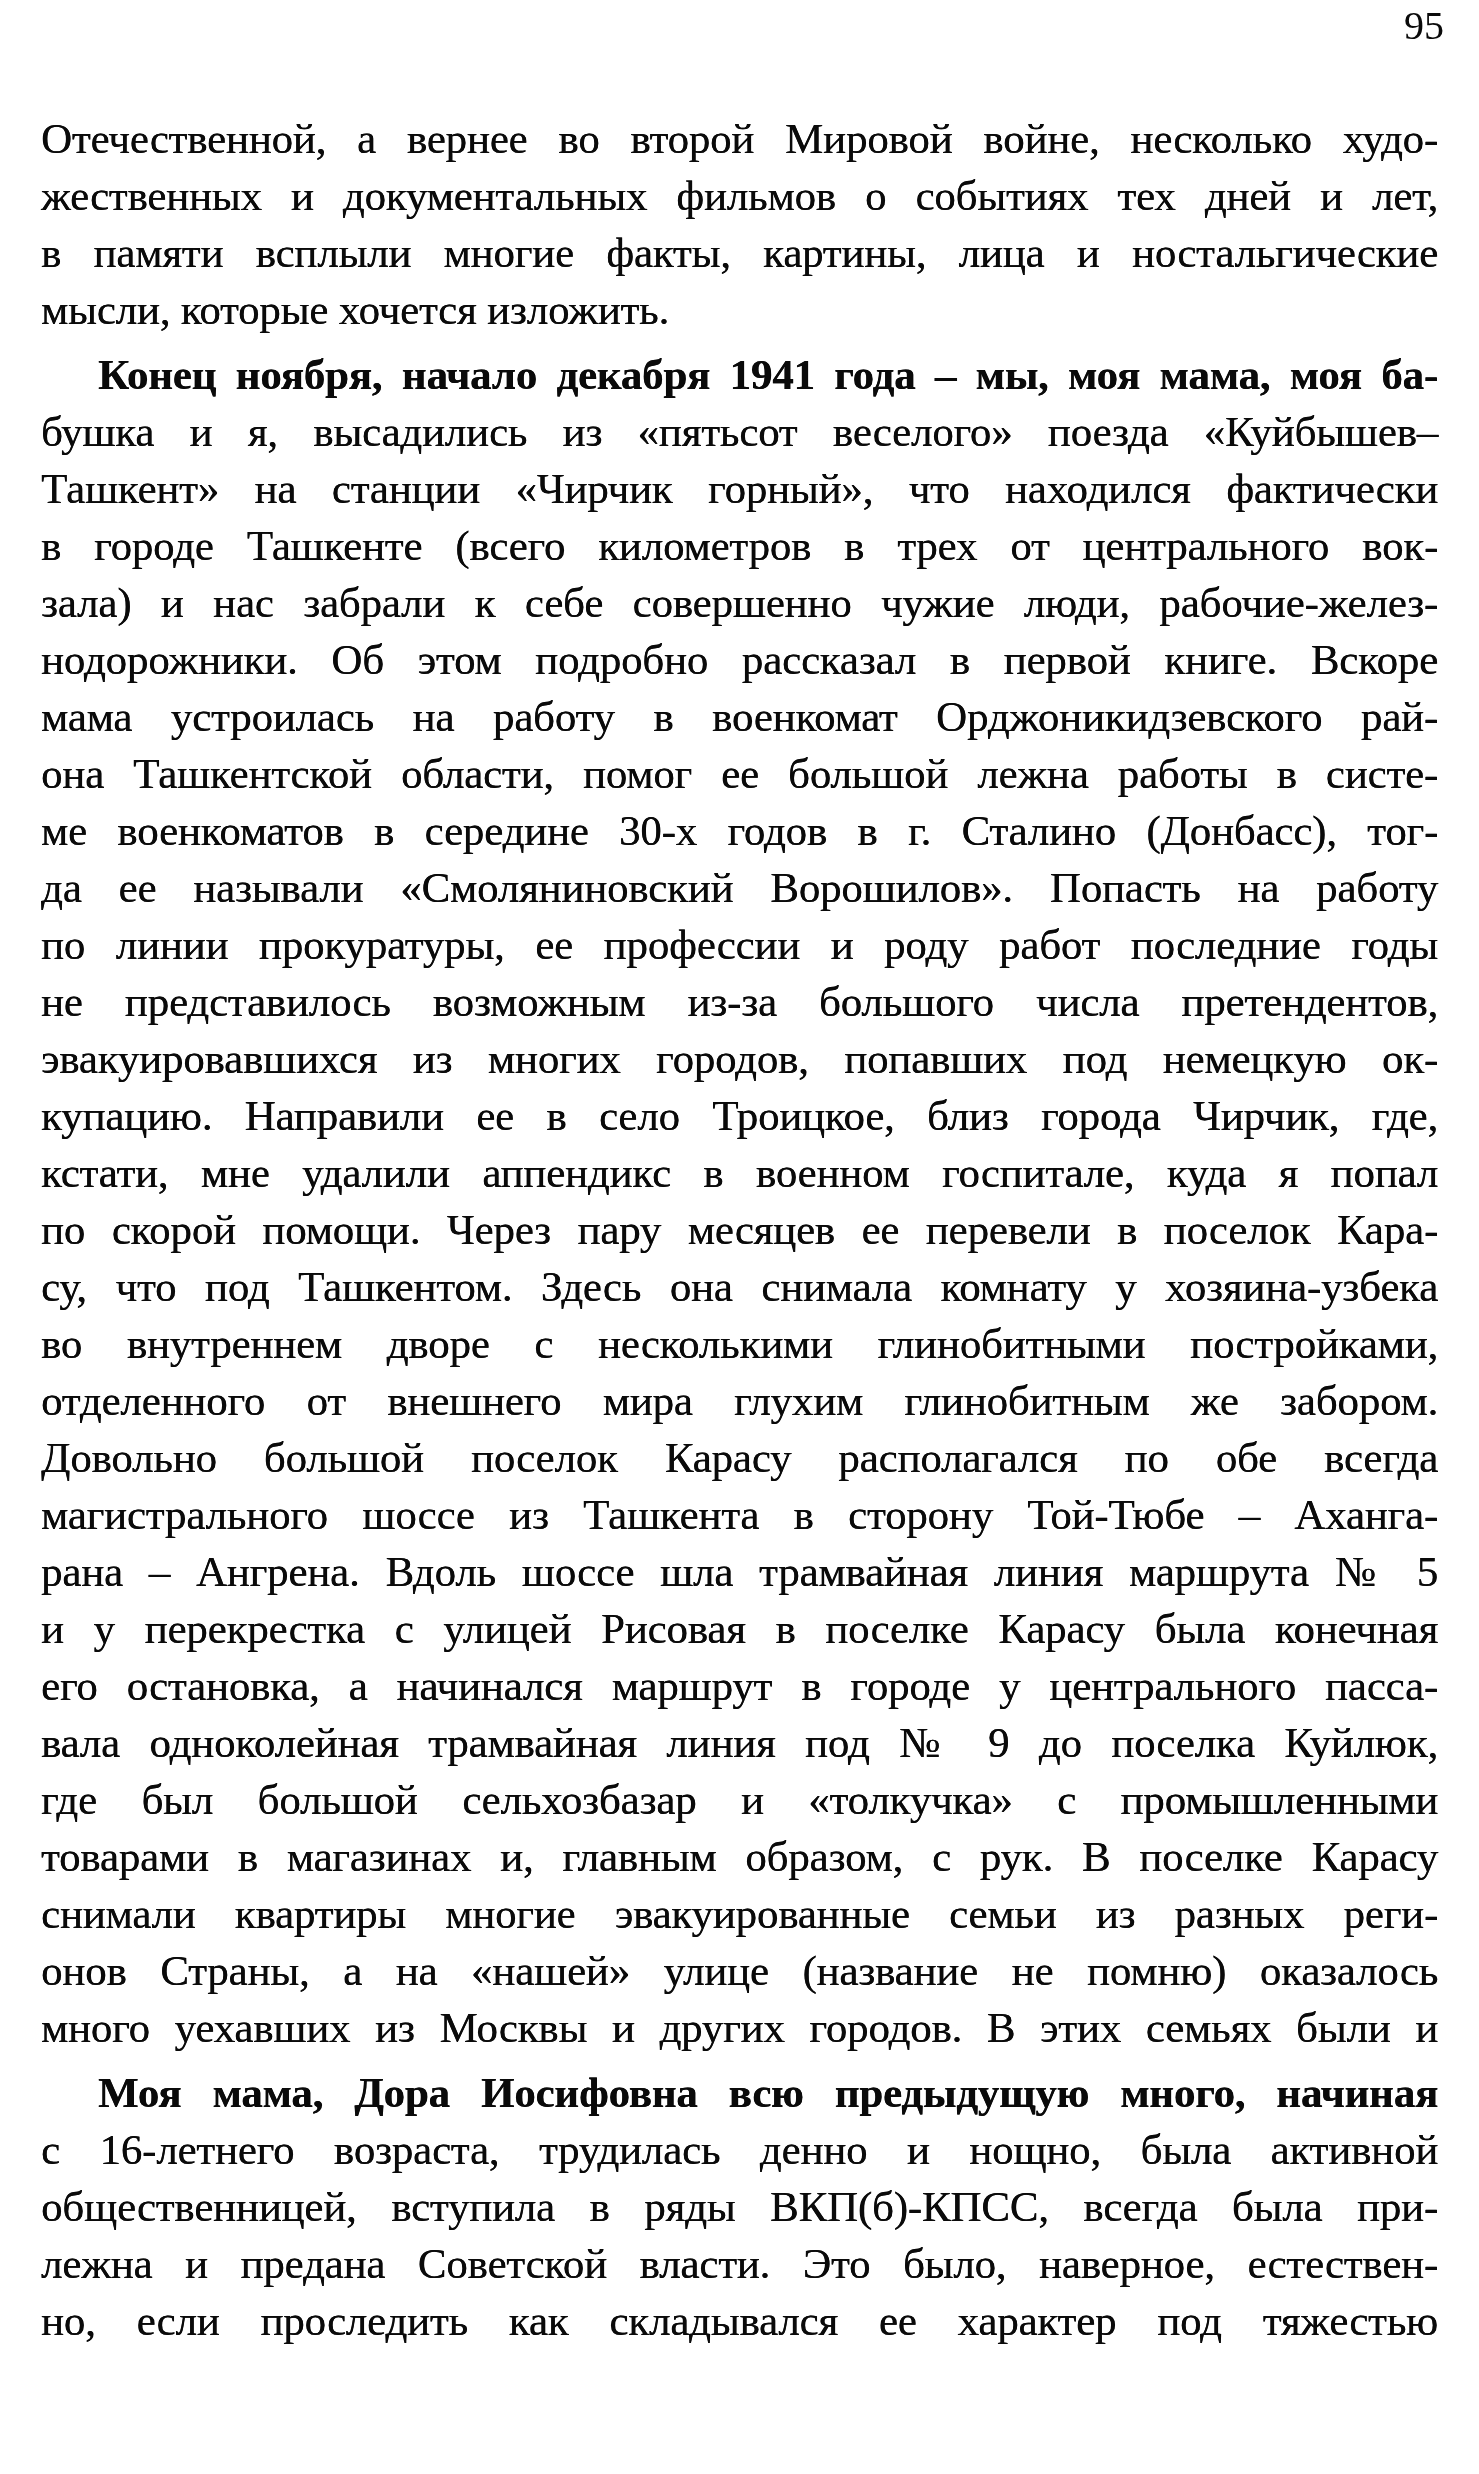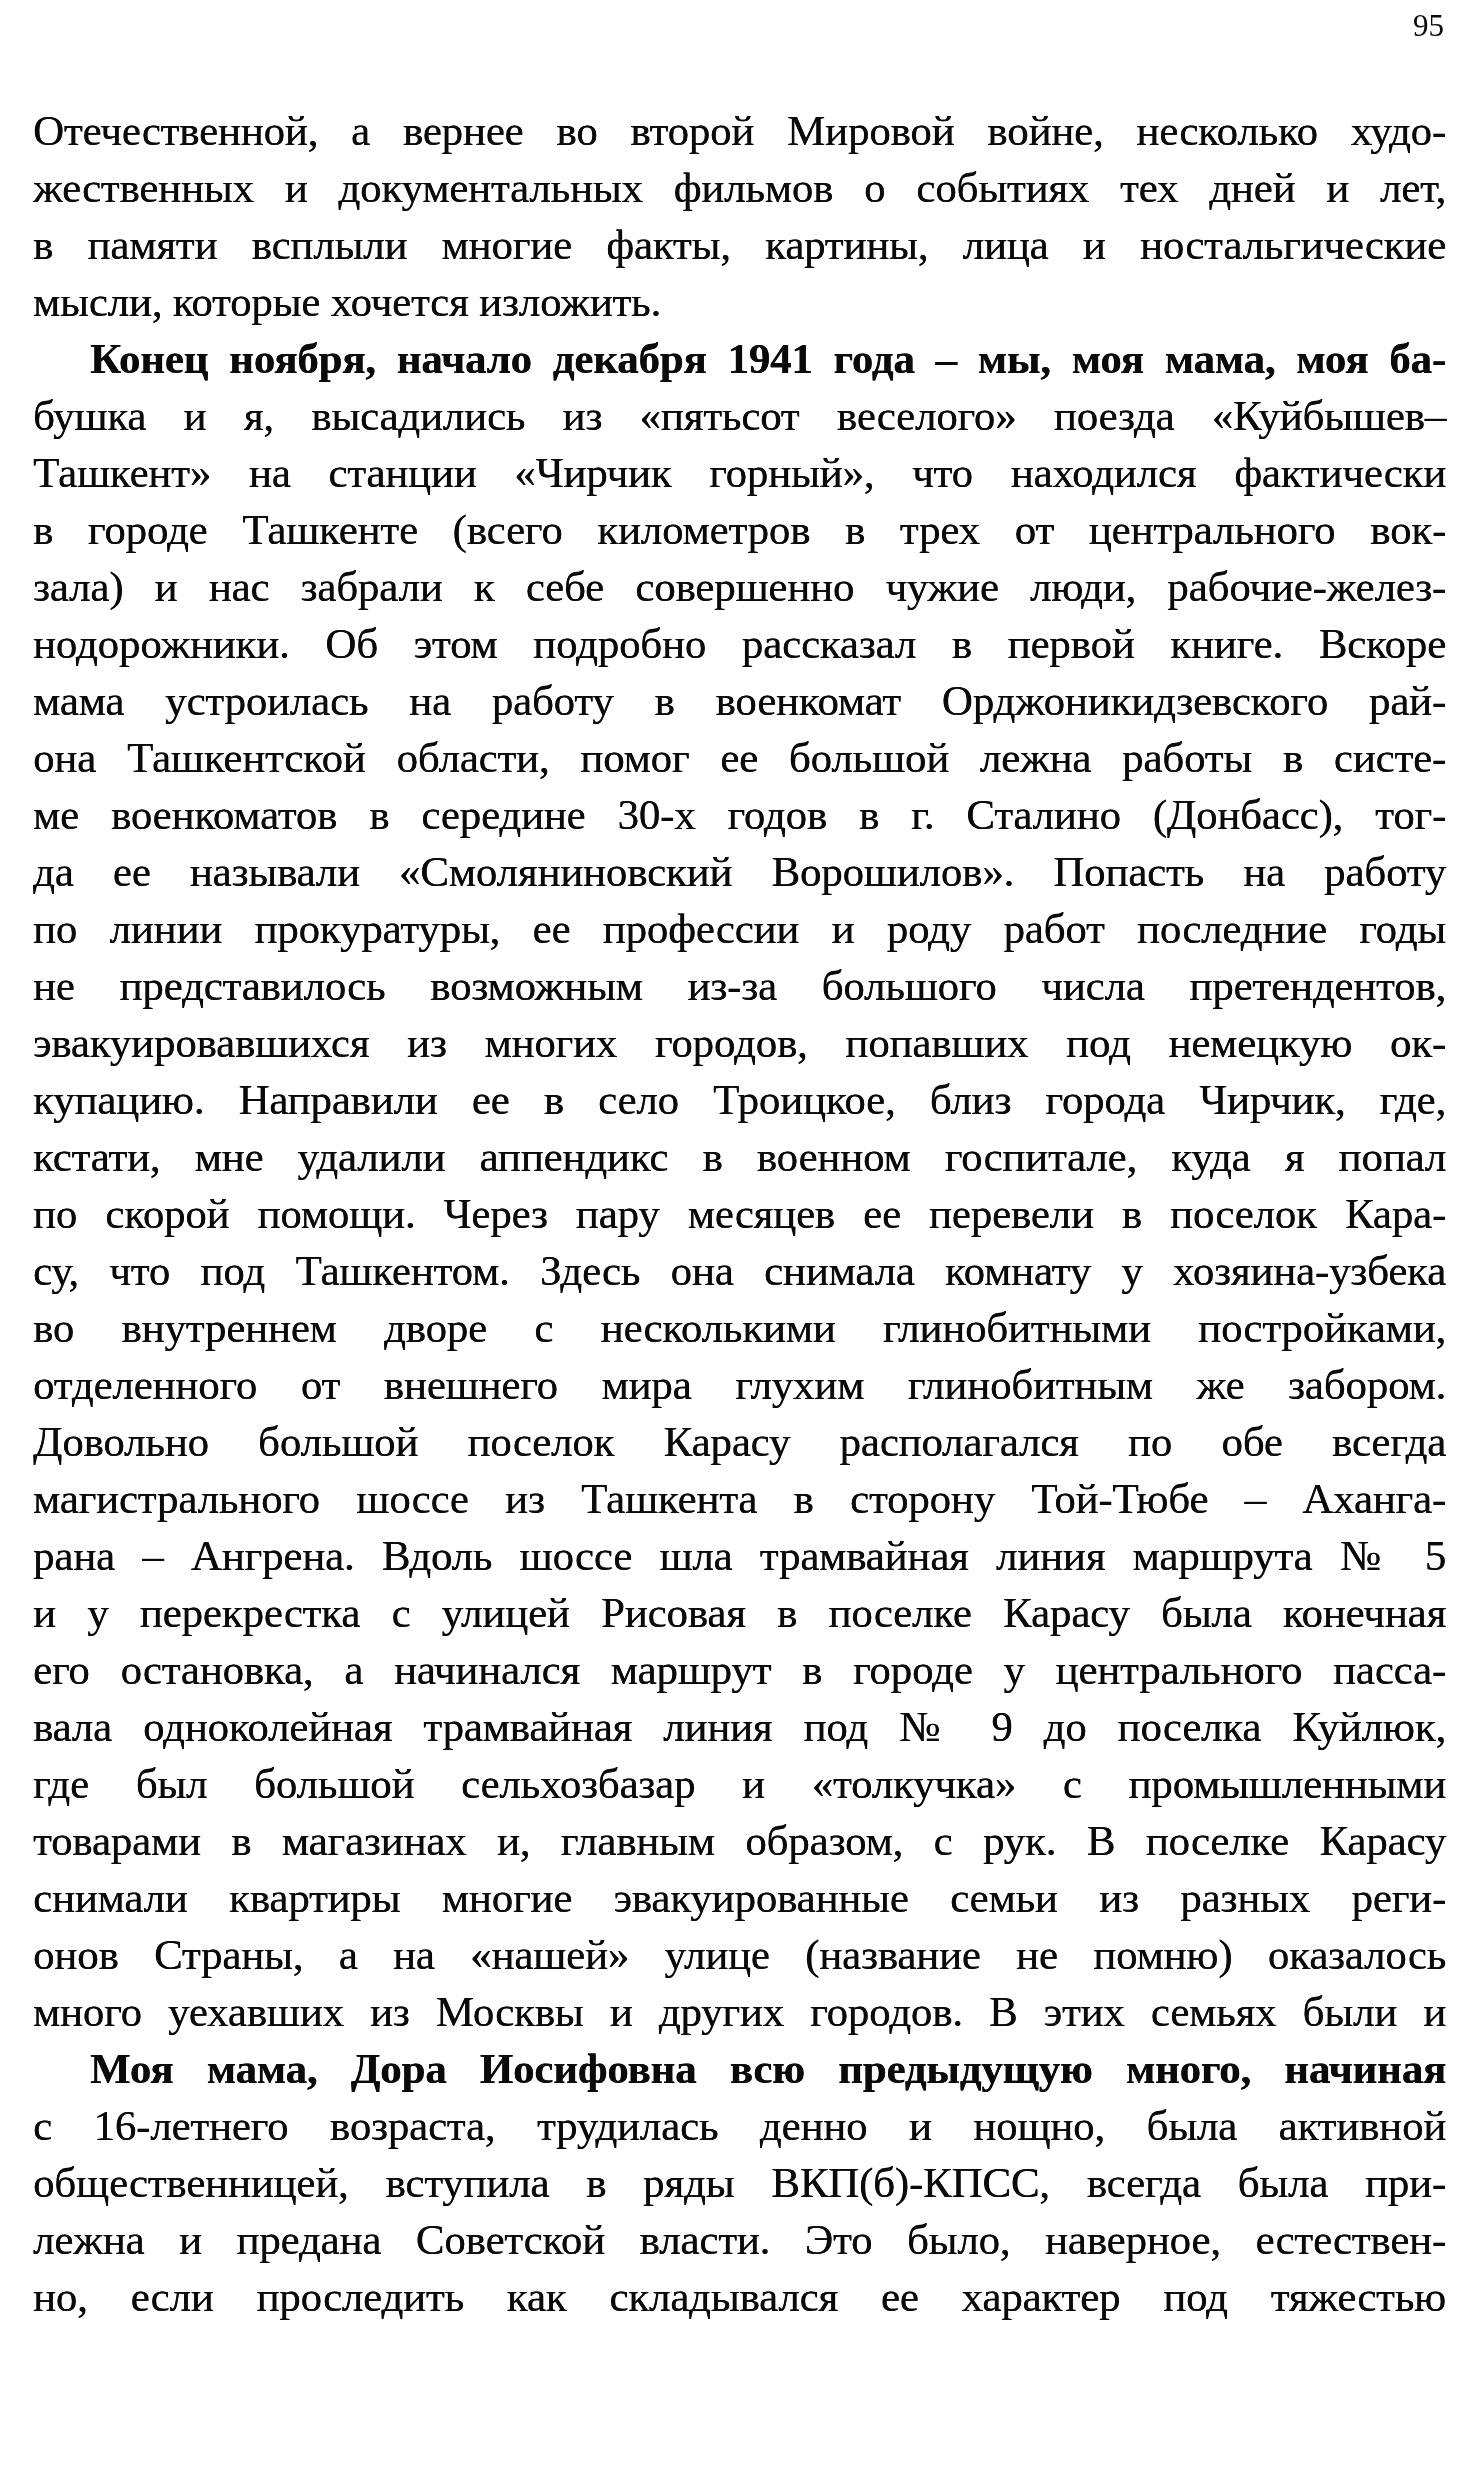--- a/index.html
+++ b/index.html
@@ -13,35 +13,35 @@
     height: 2475px;
     background: #ffffff;
     color: #0a0a0a;
     font-family: "Liberation Serif", "DejaVu Serif", serif;
     overflow: hidden;
   }
   .page-number {
     position: absolute;
     top: 3.7px;
     right: 35px;
-    font-size: 31px;
+    font-size: 40px;
     line-height: 43px;
     color: #0a0a0a;
   }
   .text-block {
     position: absolute;
     left: 33px;
     top: 102px;
     width: 1413px;
     font-size: 43px;
     line-height: 57px;
     letter-spacing: -0.2px;
   }
   .paragraph {
-    margin: 0;
+    margin: 8px;
   }
   .line {
     white-space: normal;
     text-align: justify;
     text-align-last: justify;
     text-shadow: 0.3px 0 0 currentColor; 
   }
   .line.flush {
     text-align: center;
     text-align-last: left;

